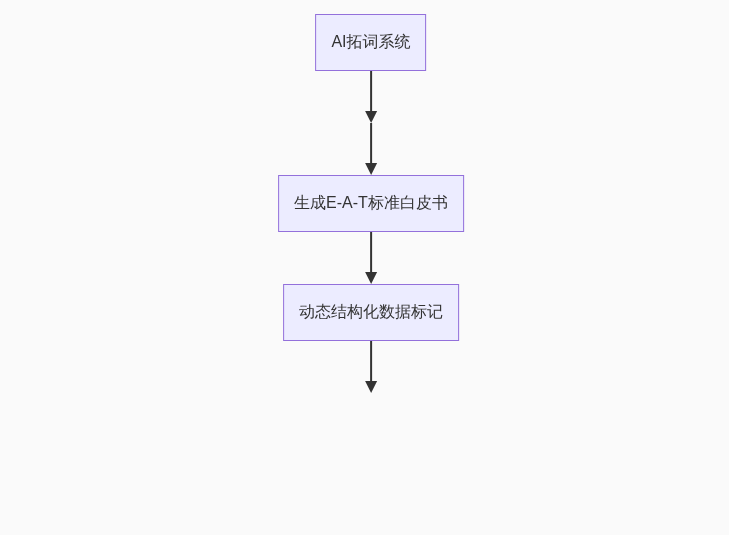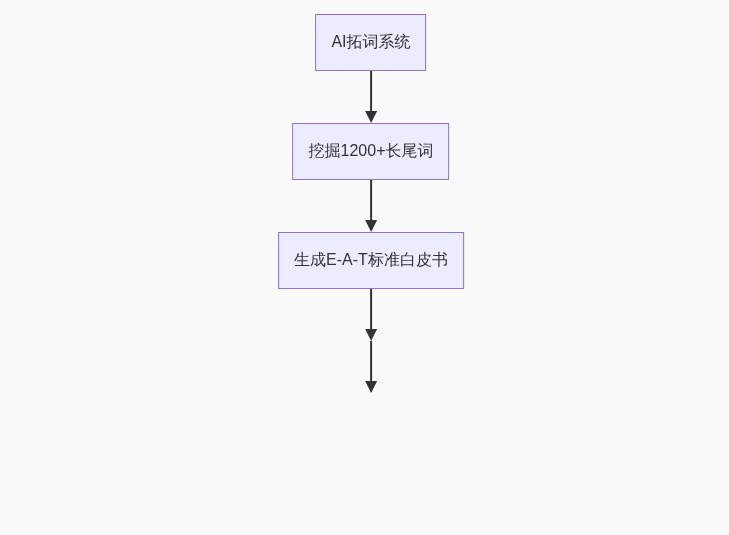--- a/index.html
+++ b/index.html
@@ -56,38 +56,38 @@
 
   <div class="node">
     <span>AI拓词系统</span>
   </div>
 
   <svg class="edge" width="14" height="52" viewBox="0 0 14 52">
     <line x1="7" y1="0" x2="7" y2="42"></line>
     <polygon points="1,40 13,40 7,52"></polygon>
   </svg>
 
-  <div class="node">
-    <span>挖掘1200+长尾词</span>
-  </div>
 
   <svg class="edge" width="14" height="52" viewBox="0 0 14 52">
     <line x1="7" y1="0" x2="7" y2="42"></line>
     <polygon points="1,40 13,40 7,52"></polygon>
   </svg>
 
   <div class="node">
     <span>生成E-A-T标准白皮书</span>
   </div>
 
   <svg class="edge" width="14" height="52" viewBox="0 0 14 52">
     <line x1="7" y1="0" x2="7" y2="42"></line>
     <polygon points="1,40 13,40 7,52"></polygon>
   </svg>
 
+  <div class="node">
+    <span>动态结构化数据标记</span>
+  </div>
 
   <svg class="edge" width="14" height="52" viewBox="0 0 14 52">
     <line x1="7" y1="0" x2="7" y2="42"></line>
     <polygon points="1,40 13,40 7,52"></polygon>
   </svg>
 
 
 </div>
 
 </body></html>

